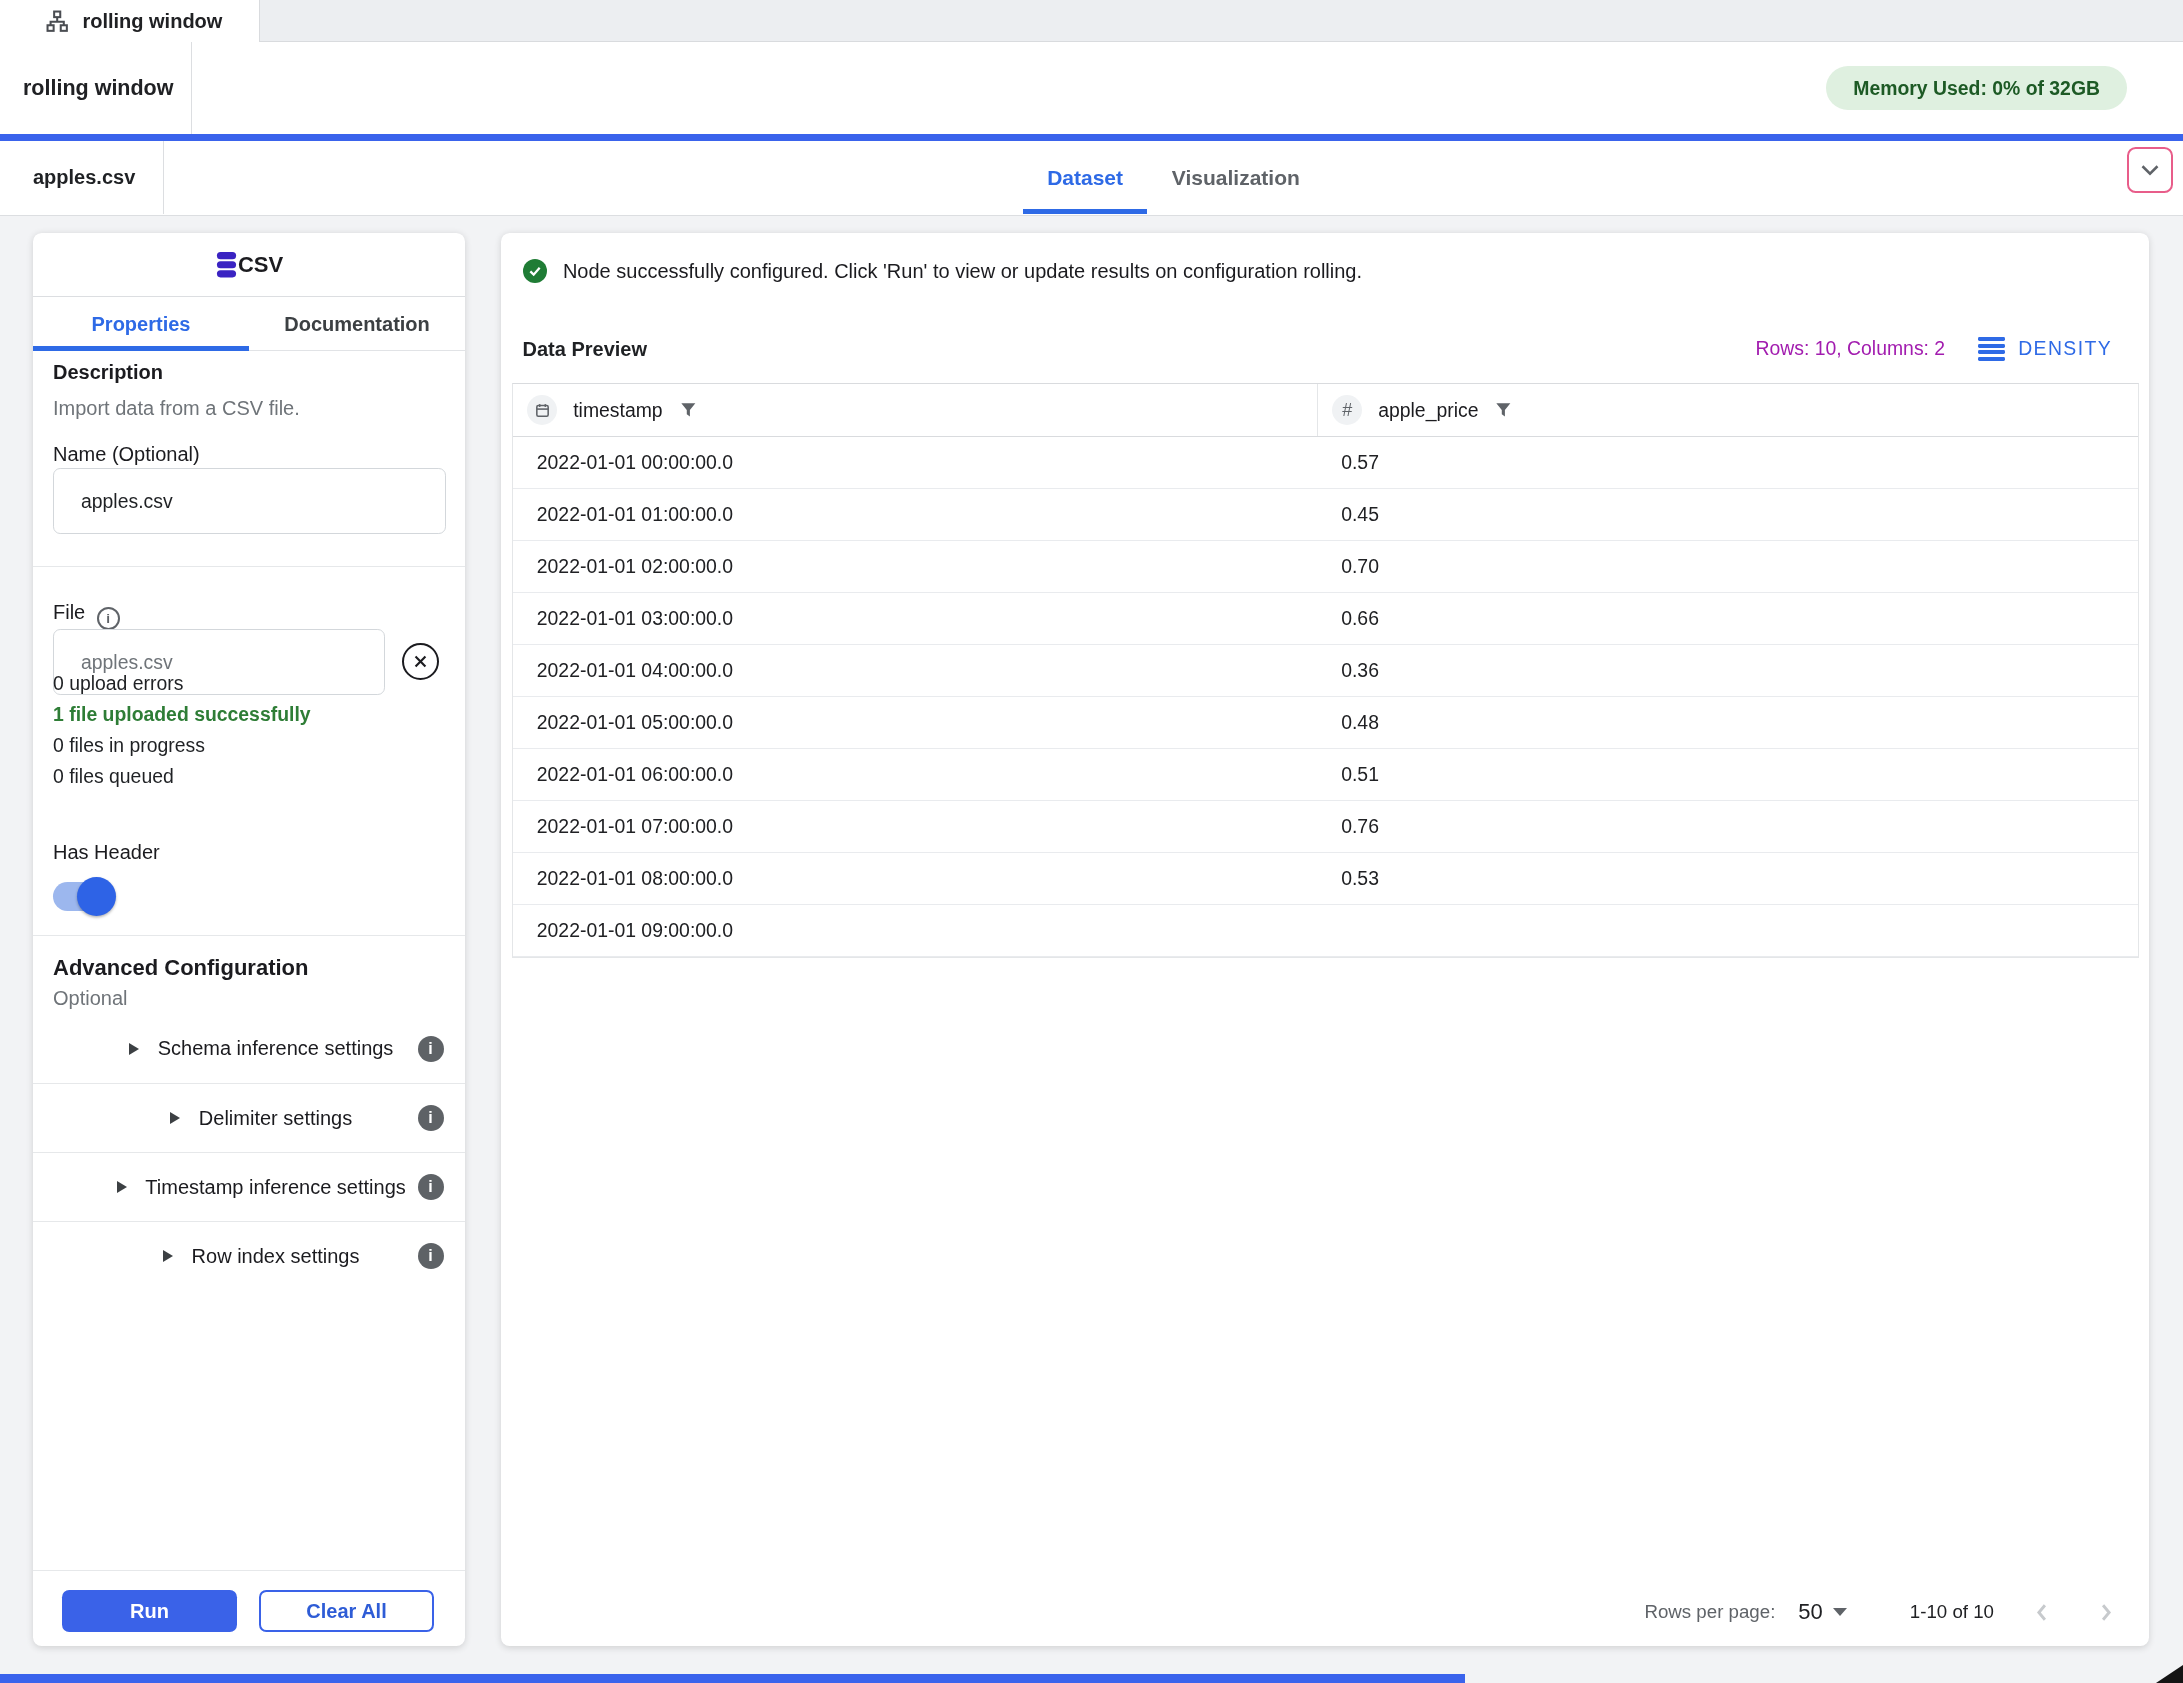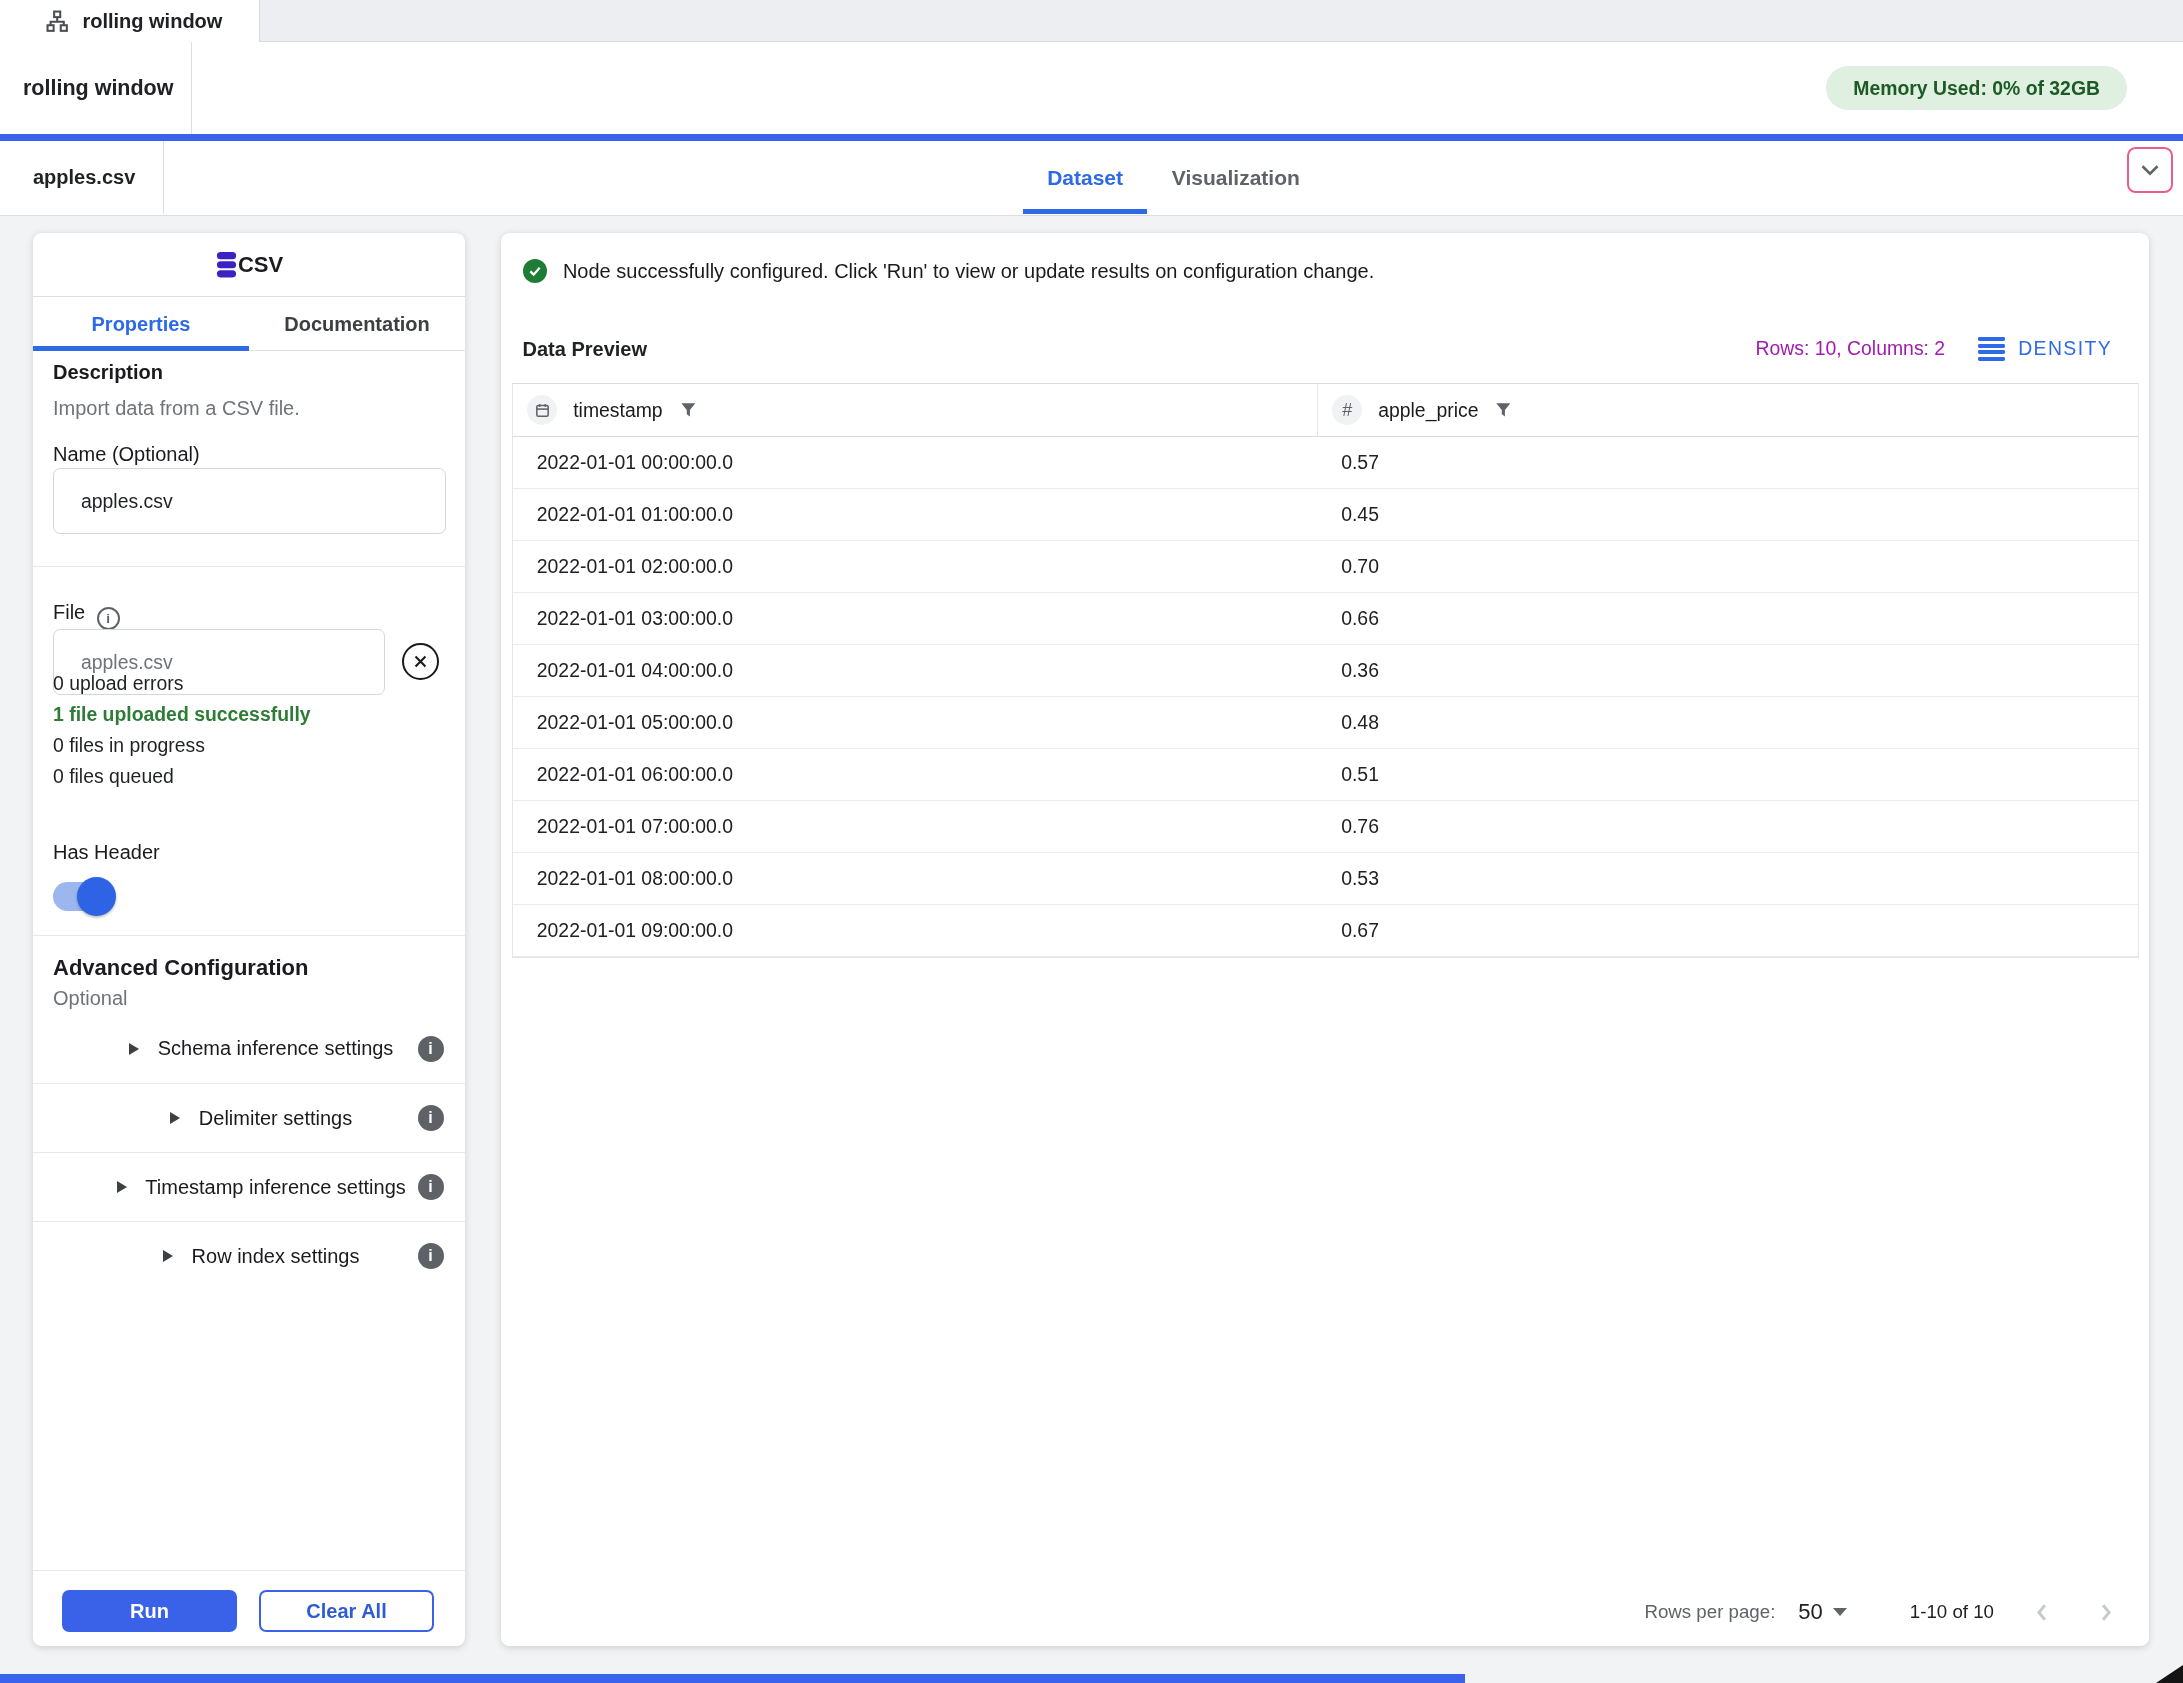--- a/index.html
+++ b/index.html
@@ -257,21 +257,21 @@
       <button class="btn btn-clear">Clear All</button>
     </aside>
 
     <main class="card main">
       <div class="success-row">
         <span class="check-circle">
           <svg width="16" height="16" viewBox="0 0 24 24" fill="none" stroke="#fff" stroke-width="3.4">
             <polyline points="5,12.5 10,17.5 19,7"></polyline>
           </svg>
         </span>
-        <span>Node successfully configured. Click 'Run' to view or update results on configuration change.</span>
+        <span>Node successfully configured. Click 'Run' to view or update results on configuration rolling.</span>
       </div>
 
       <div class="preview-row">
         <span class="preview-title">Data Preview</span>
         <span class="preview-right">
           <span class="summary-text">Rows: 10, Columns: 2</span>
           <span class="density-icon">
               <span></span>
               <span></span>
               <span></span>
@@ -350,21 +350,20 @@
     <div class="td-price">0.76</div>
   </div>
 
   <div class="trow">
     <div class="td-timestamp">2022-01-01 08:00:00.0</div>
     <div class="td-price">0.53</div>
   </div>
 
   <div class="trow">
     <div class="td-timestamp">2022-01-01 09:00:00.0</div>
-    <div class="td-price">0.67</div>
   </div>
 </div>
       </div>
 
       <div class="pagination">
         <span class="pp-label">Rows per page:</span>
         <span class="pp-value">
           <span>50</span>
           <span class="caret-down"></span>
         </span>

